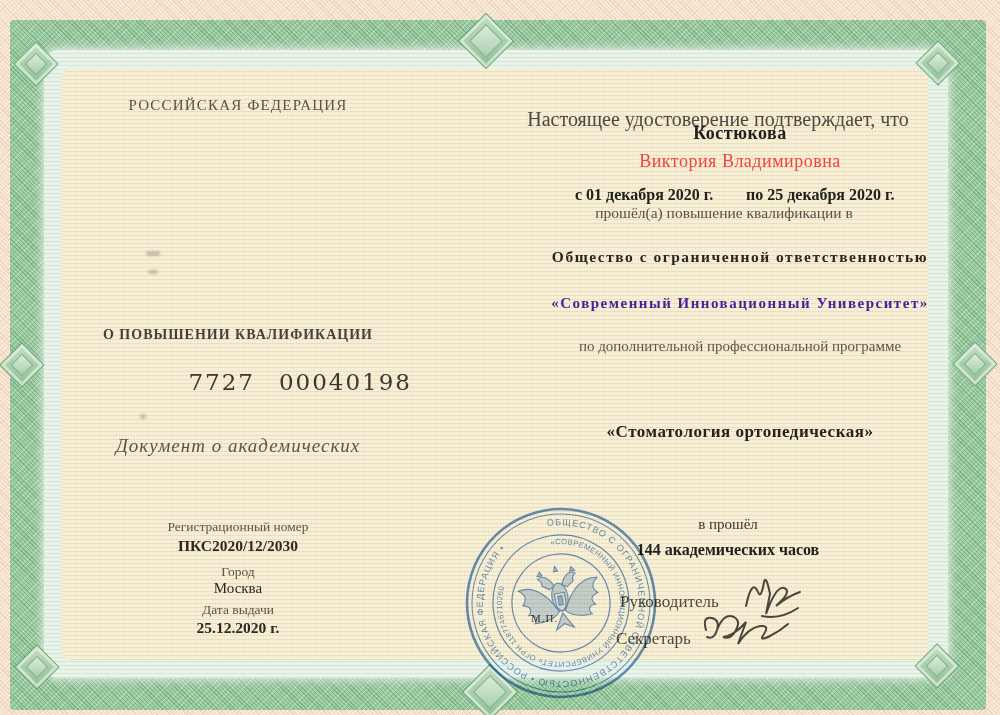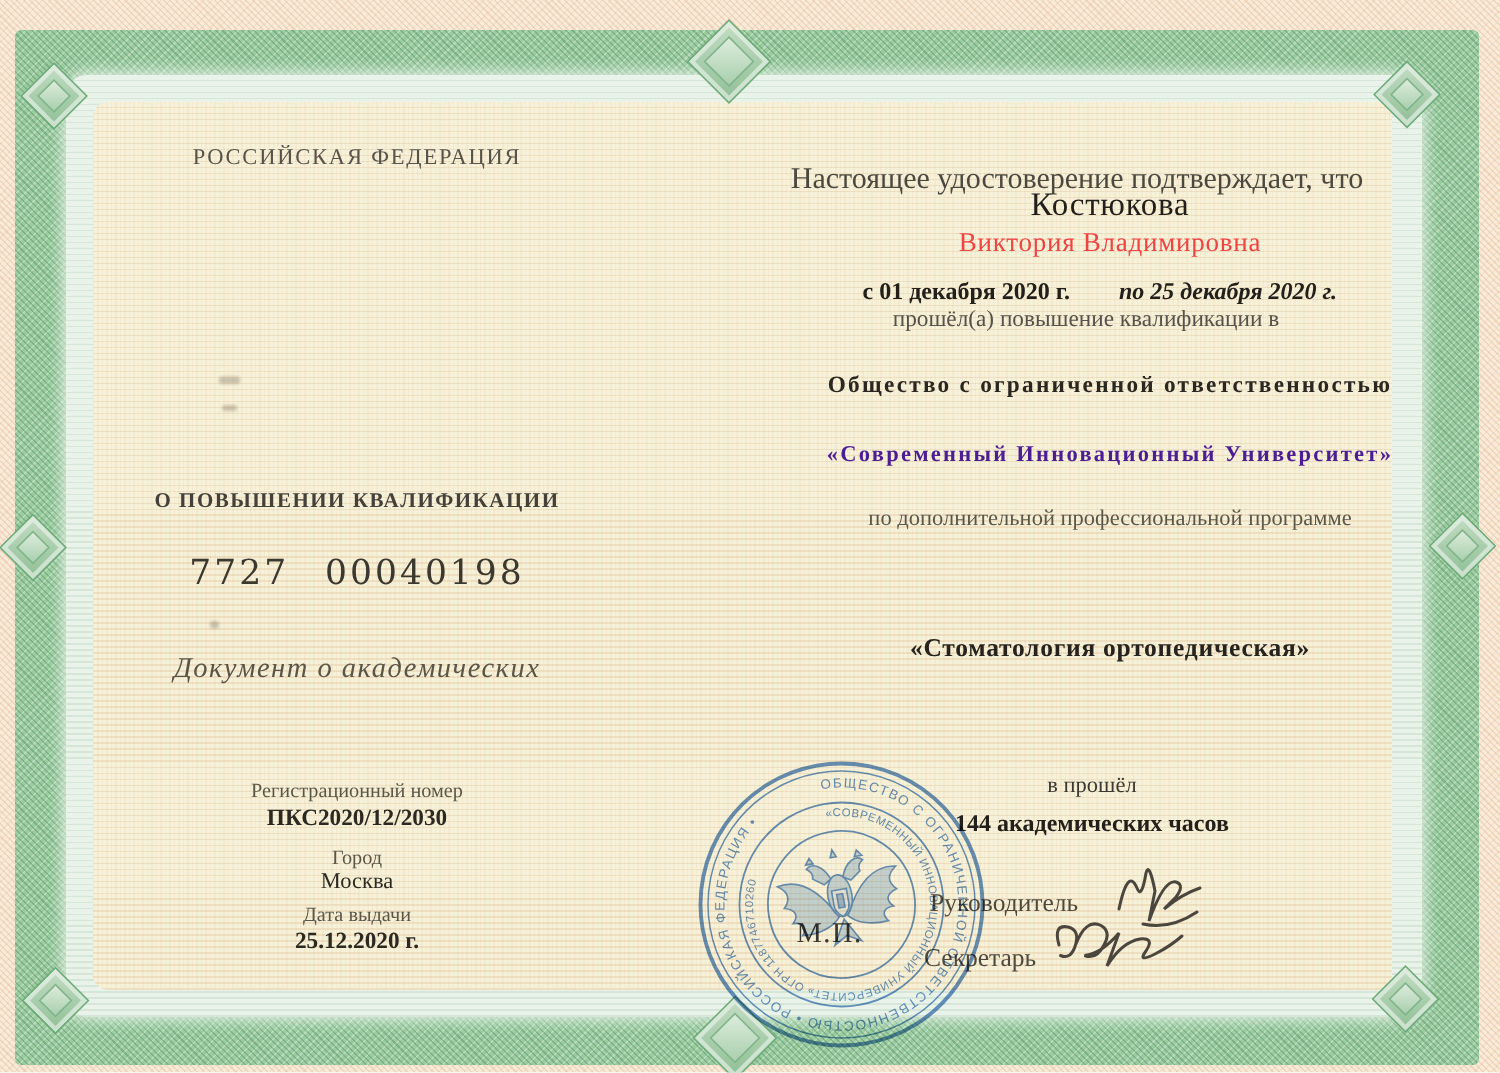--- a/index.html
+++ b/index.html
@@ -50,52 +50,52 @@
   .diamond::after{content:"";position:absolute;inset:7px;background:linear-gradient(135deg,#dcecdb,#a9cfae);
     border:1px solid #7fb58a;}
   .diamond.big{width:38px;height:38px;}
   .content{inset:0;z-index:5;}
   .abs{position:absolute;}
   
   .lcol{left:64px;width:348px;text-align:center;}
   .country{top:97px;font-size:15px;letter-spacing:1.2px;color:#57524a;}
   .cert-title{top:288px;font-size:27px;letter-spacing:4.5px;color:#48443b;}
   .cert-subtitle{top:327px;font-size:14px;font-weight:bold;letter-spacing:1px;color:#45413a;}
-  .series-line{top:369px;font-family:"DejaVu Serif",serif;font-size:23px;color:#3b382f;letter-spacing:2px;}
+  .series-line{top:369px;font-family:"DejaVu Serif",serif;font-size:23px;color:#3b382f;letter-spacing:2px;text-align:right;}
   .series-line .gap{display:inline-block;width:24px;}
   .doctype{top:435px;font-style:italic;font-size:19px;color:#5a5548;letter-spacing:1px;}
   .reg-label{top:519px;font-size:13.5px;color:#5b5648;}
   .reg-value{top:537px;font-size:15.5px;font-weight:bold;color:#2c2922;}
   .city-label{top:564px;font-size:13.5px;color:#5b5648;}
   .city-value{top:580px;font-size:15px;font-weight:normal;color:#2c2922;}
   .issue-label{top:602px;font-size:13.5px;color:#5b5648;}
   .issue-value{top:619px;font-size:15.5px;font-weight:bold;color:#2c2922;}
   
   .rcol{left:490px;width:500px;text-align:center;}
   .confirm{top:108px;font-size:20px;color:#4c4840;transform:translateX(-22px);}
-  .lastname{top:123px;font-size:22px;font-weight:normal;color:#221f1b;letter-spacing:.5px;}
+  .lastname{top:123px;font-size:18px;font-weight:bold;color:#221f1b;letter-spacing:.5px;}
   .firstname{top:151px;font-size:18px;font-weight:normal;color:#ef4444;letter-spacing:.5px;}
   .dates{top:186px;height:20px;}
   .date-from{position:absolute;left:85px;font-size:16px;font-weight:bold;color:#23201b;white-space:nowrap;}
-  .date-to{position:absolute;left:256px;font-size:16px;font-weight:bold;color:#23201b;white-space:nowrap;font-style:italic;}
+  .date-to{position:absolute;left:256px;font-size:16px;font-weight:bold;color:#23201b;white-space:nowrap;}
   .completed{top:204px;font-size:15.5px;color:#56514a;transform:translateX(-16px);}
   .org1{top:248px;font-size:15.5px;font-weight:bold;letter-spacing:1.5px;color:#2a2620;}
   .org2{top:295px;font-size:15px;font-weight:bold;letter-spacing:1.5px;color:#4c1d95;}
   .program-label{top:338px;font-size:15px;color:#5b564a;}
   .program-name{top:422px;font-size:17px;font-weight:bold;color:#26231e;letter-spacing:.5px;}
   .volume-label{top:516px;font-size:15px;color:#3c3831;transform:translateX(-12px);}
   .volume-value{top:541px;font-size:16px;font-weight:bold;color:#23201b;transform:translateX(-12px);}
   .sign-label{position:absolute;font-size:17px;color:#4e493f;white-space:nowrap;}
   .head-label{left:620px;top:592px;}
   .sec-label{left:616px;top:629px;}
   .sig{position:absolute;z-index:6;}
   .sig path{fill:none;stroke:#4a453d;stroke-width:2;stroke-linecap:round;}
   
   .stamp{left:459px;top:501px;width:204px;height:204px;z-index:7;opacity:.84;mix-blend-mode:multiply;}
-  .mp{left:531px;top:612px;font-size:19px;color:#3a3731;letter-spacing:1px;z-index:4;}
+  .mp{left:531px;top:612px;font-size:11px;color:#3a3731;letter-spacing:1px;z-index:4;}
   
   .smudge{position:absolute;background:rgba(120,110,90,.35);filter:blur(1px);border-radius:2px;z-index:4;}
 </style>
 </head>
 <body>
 
 <div class="layer bg-outer"></div>
 <div class="layer band-green"></div>
 <div class="layer band-white"></div>
 <div class="layer paper"></div>

